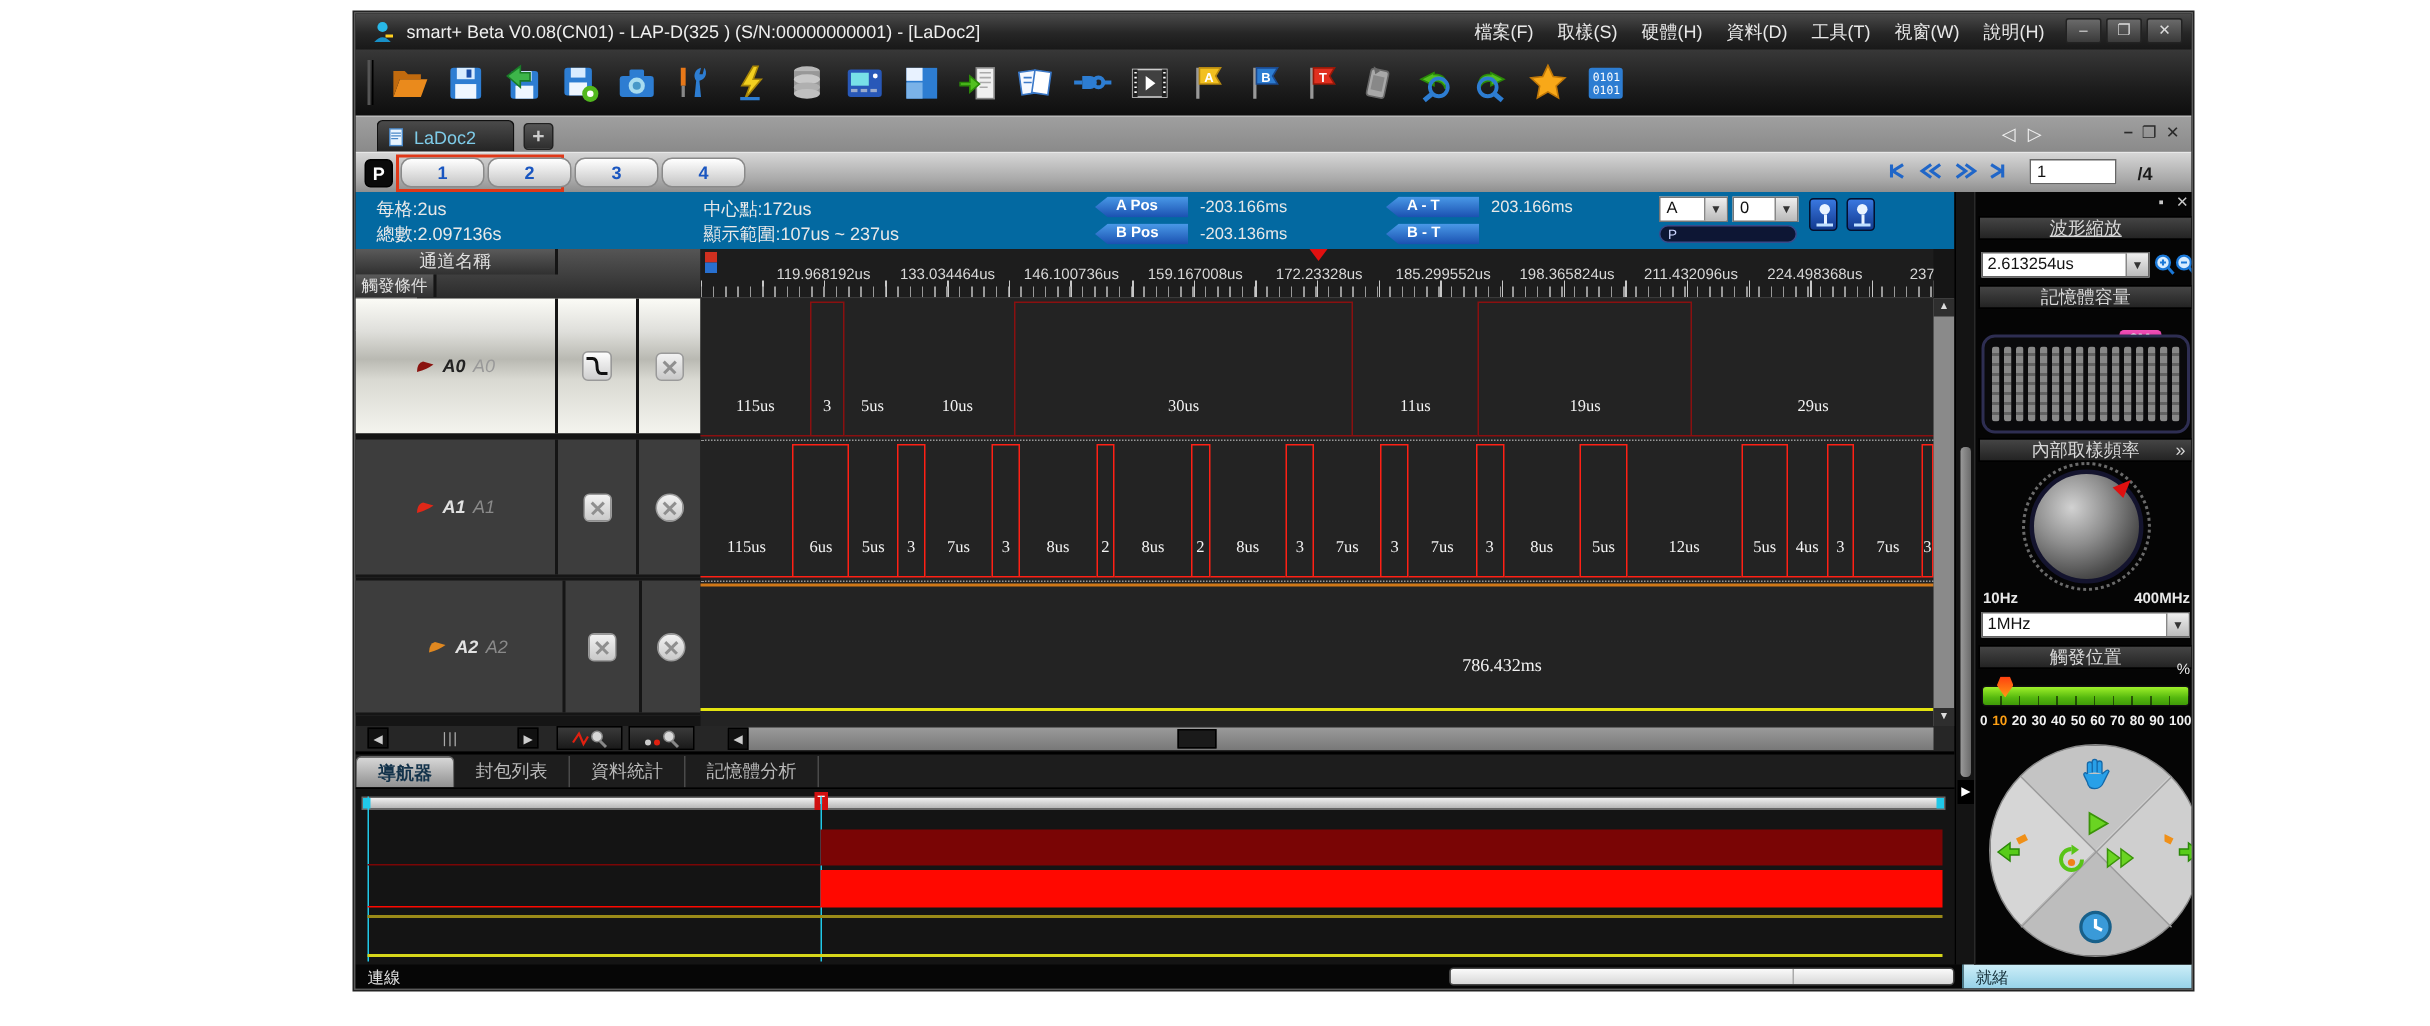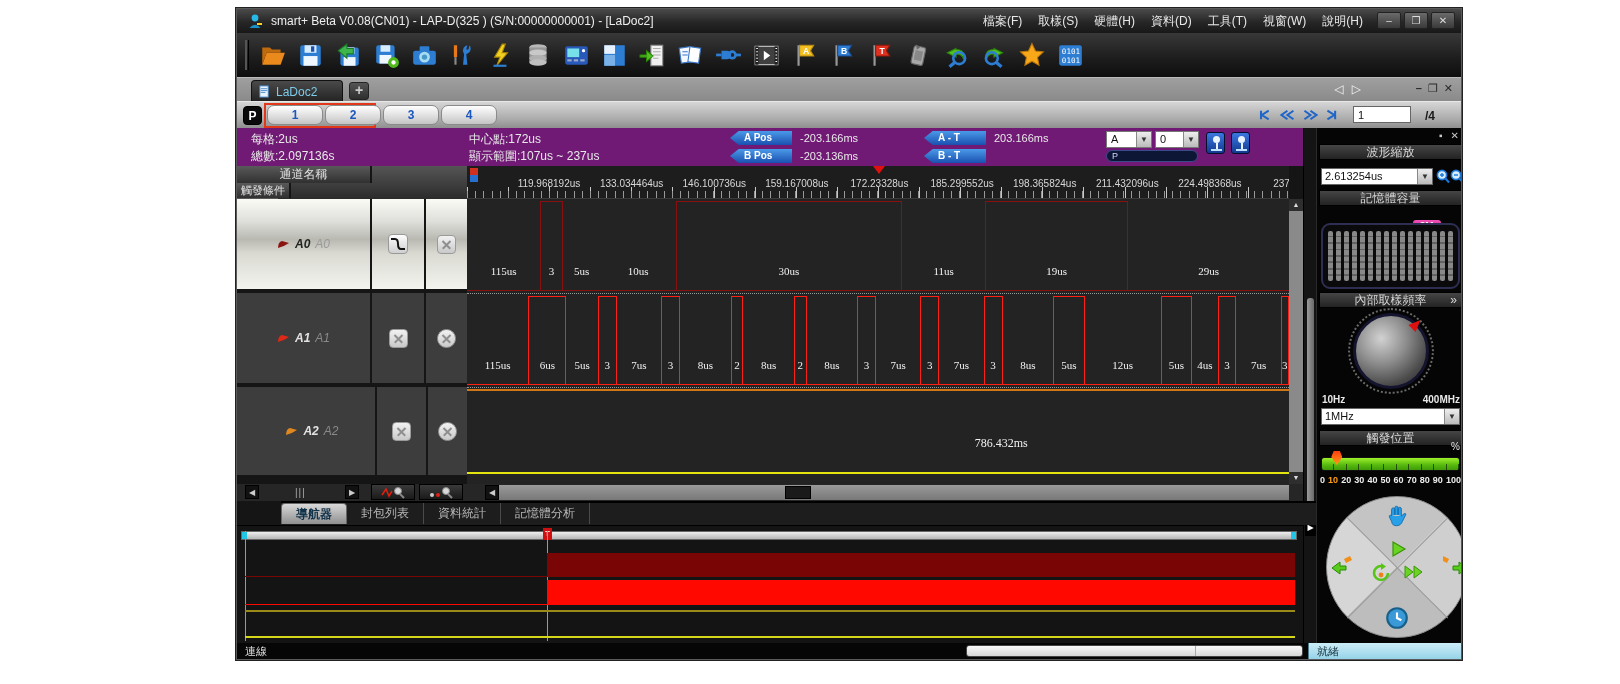--- a/index.html
+++ b/index.html
@@ -37,21 +37,21 @@
   .pbtn{position:absolute;left:6px;top:4px;width:19px;height:19px;background:#0a0a0a;border-radius:4px;
     color:#fff;font-weight:bold;font-size:12px;text-align:center;line-height:19px;border:1px solid #000;}
   .pagebtn{position:absolute;top:3px;width:56px;height:20px;border:1px solid #8a8a8a;border-radius:7px;
     background:linear-gradient(180deg,#ffffff,#dcdcdc 60%,#c4c4c4);color:#1a56c0;font-weight:bold;font-size:12px;text-align:center;line-height:18px;}
   .selrect{position:absolute;left:27px;top:1px;width:112px;height:25px;border:2px solid #e03818;}
   .pgnav{position:absolute;top:5px;display:flex;align-items:center;gap:7px;}
   .pgnav svg{width:16px;height:12px;}
   .pgedit{width:58px;height:17px;background:#fff;border:1px solid #666;font-size:11px;color:#111;padding:1px 4px;}
   .pgtotal{color:#1a1a1a;font-size:12px;font-weight:bold;}
   
-  .infobar{position:absolute;left:0;top:119px;width:1066px;height:38px;background:#701a75;color:#e8e8e8;font-size:12px;}
+  .infobar{position:absolute;left:0;top:119px;width:1066px;height:38px;background:#0369a1;color:#e8e8e8;font-size:12px;}
   .il{position:absolute;white-space:nowrap;}
   .ptag{position:absolute;width:62px;height:14px;color:#fff;font-size:10px;font-weight:bold;line-height:14px;padding-left:14px;
     background:linear-gradient(180deg,#4a9ae8,#1a50b0);clip-path:polygon(0 50%,14% 0,100% 0,100% 100%,14% 100%);}
   .combo{position:absolute;height:17px;background:#fff;border:1px solid #777;font-size:11px;color:#111;}
   .combo .tx{position:absolute;left:4px;top:1px;}
   .combo .dd{position:absolute;right:0;top:0;width:15px;height:100%;background:linear-gradient(180deg,#eee,#bbb);
     border-left:1px solid #888;color:#333;font-size:8px;text-align:center;line-height:15px;}
   .pbar{position:absolute;width:92px;height:12px;background:#0d1634;border:1px solid #3a4a8a;border-radius:6px;color:#cdd6ff;font-size:9px;line-height:11px;padding-left:5px;}
   .pinbtn{position:absolute;width:19px;height:22px;border-radius:3px;background:linear-gradient(180deg,#3a78e0,#123a90);border:1px solid #050f30;}
   .pinbtn i{position:absolute;left:6px;top:3px;width:7px;height:7px;border-radius:50%;background:#eaf4ff;}
@@ -104,21 +104,21 @@
   .toolmini{position:absolute;top:0;width:44px;height:16px;background:linear-gradient(180deg,#3a3a3a,#1a1a1a);border:1px solid #000;display:flex;align-items:center;justify-content:center;}
   .hscroll{position:absolute;left:248px;top:1px;width:804px;height:15px;background:linear-gradient(180deg,#9a9a9a,#787878);}
   .hthumb{position:absolute;left:300px;top:1px;width:26px;height:13px;background:#1a1a1a;border:1px solid #000;}
   .vscroll{position:absolute;left:1052px;top:190px;width:14px;height:285px;background:#8a8a8a;}
   .vscroll .a{position:absolute;left:0;width:14px;height:12px;background:#2e2e2e;color:#ddd;font-size:7px;text-align:center;line-height:12px;}
   
   .divstrip{position:absolute;left:1066px;top:119px;width:13px;height:515px;background:#141414;border-left:1px solid #000;}
   .divstrip .bar{position:absolute;left:3px;top:170px;width:7px;height:220px;background:linear-gradient(90deg,#9a9a9a,#6a6a6a);border-radius:3px;}
   .divstrip .h{position:absolute;left:1px;top:392px;width:11px;height:16px;background:#000;color:#fff;font-size:8px;line-height:16px;text-align:center;}
   
-  .btabs{position:absolute;left:0;top:492px;width:1066px;height:24px;background:#1d1d1d;border-top:2px solid #000;display:flex;align-items:flex-start;margin-left:44px;}
+  .btabs{position:absolute;left:0;top:492px;width:1066px;height:24px;background:#1d1d1d;border-top:2px solid #000;display:flex;align-items:center;}
   .btab{height:21px;padding:0 14px;font-size:12px;color:#b8b8b8;line-height:21px;border-right:1px solid #4a4a4a;}
   .btab.on{background:linear-gradient(180deg,#d8d8d8,#8f8f8f);color:#12324a;font-weight:bold;border-radius:4px 4px 0 0;border:1px solid #666;border-bottom:none;}
   .bctl{position:absolute;right:8px;top:5px;color:#9ab8cc;font-size:11px;display:flex;gap:10px;}
   .navig{position:absolute;left:0;top:516px;width:1066px;height:118px;background:#141414;border-top:1px solid #000;}
   .rangebar{position:absolute;left:4px;top:5px;width:1056px;height:9px;background:linear-gradient(180deg,#efefef,#b5b5b5);border:1px solid #666;}
   .cycap{position:absolute;top:0;width:5px;height:100%;background:#20c8e8;}
   .tflag{position:absolute;top:2px;width:9px;height:12px;background:#d01010;color:#fff;font-size:8px;font-weight:bold;text-align:center;line-height:12px;}
   .cyline{position:absolute;top:5px;width:1px;height:110px;background:#20c8e8;}
   .nband{position:absolute;}
   .nline{position:absolute;height:2px;}
@@ -694,21 +694,21 @@
         <i></i>
       </div>
     <div class="sready">就緒</div>
   </div>
 
   <div class="rpanel">
     <div class="rptop" id="rptop">
         <span>▪</span>
         <span>✕</span>
       </div>
-    <div class="rph" style="top:16px;">波形縮放</div>
+    <div class="rph" style="top:16px;text-decoration:underline;">波形縮放</div>
     <div class="rcombo" style="top:40px;">
       <span class="tx">2.613254us</span>
         <span class="dd">▼</span>
     </div>
     <div class="zbtn" style="left:119px;top:41px;">
       <svg width="14" height="15" viewBox="0 0 14 15">
           <circle cx="6" cy="6" r="4.6" fill="#d8ecff" stroke="#1a78d8" stroke-width="1.6"></circle>
       <line x1="9.5" y1="9.5" x2="13" y2="13.5" stroke="#1a78d8" stroke-width="2"></line>
           <path d="M4 6h4M6 4v4" stroke="#1a78d8" stroke-width="1.4"></path>
         </svg>

